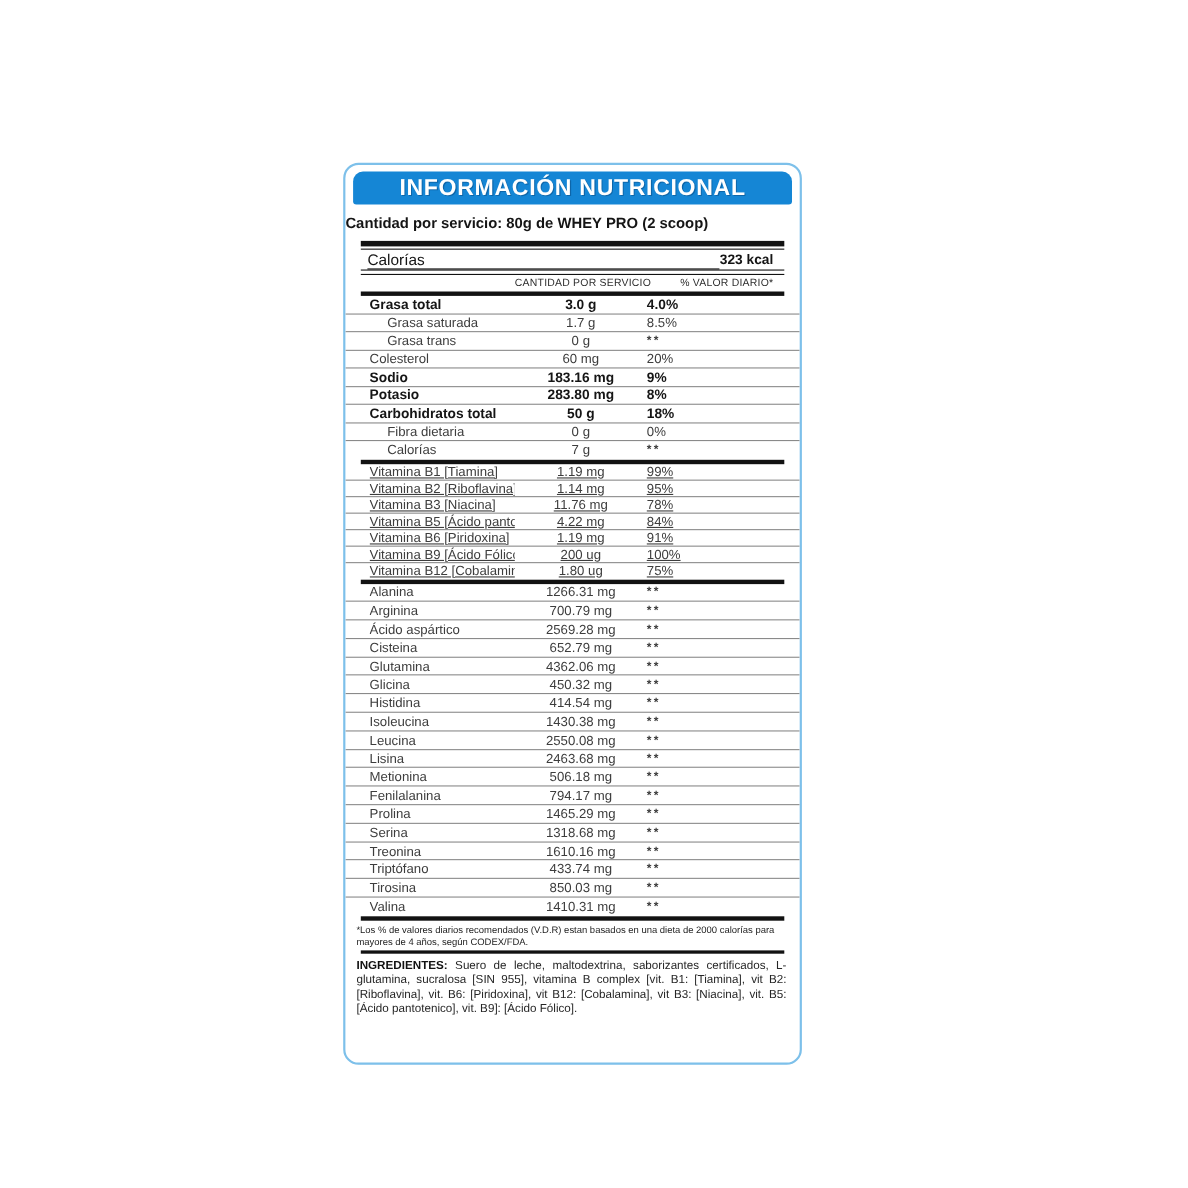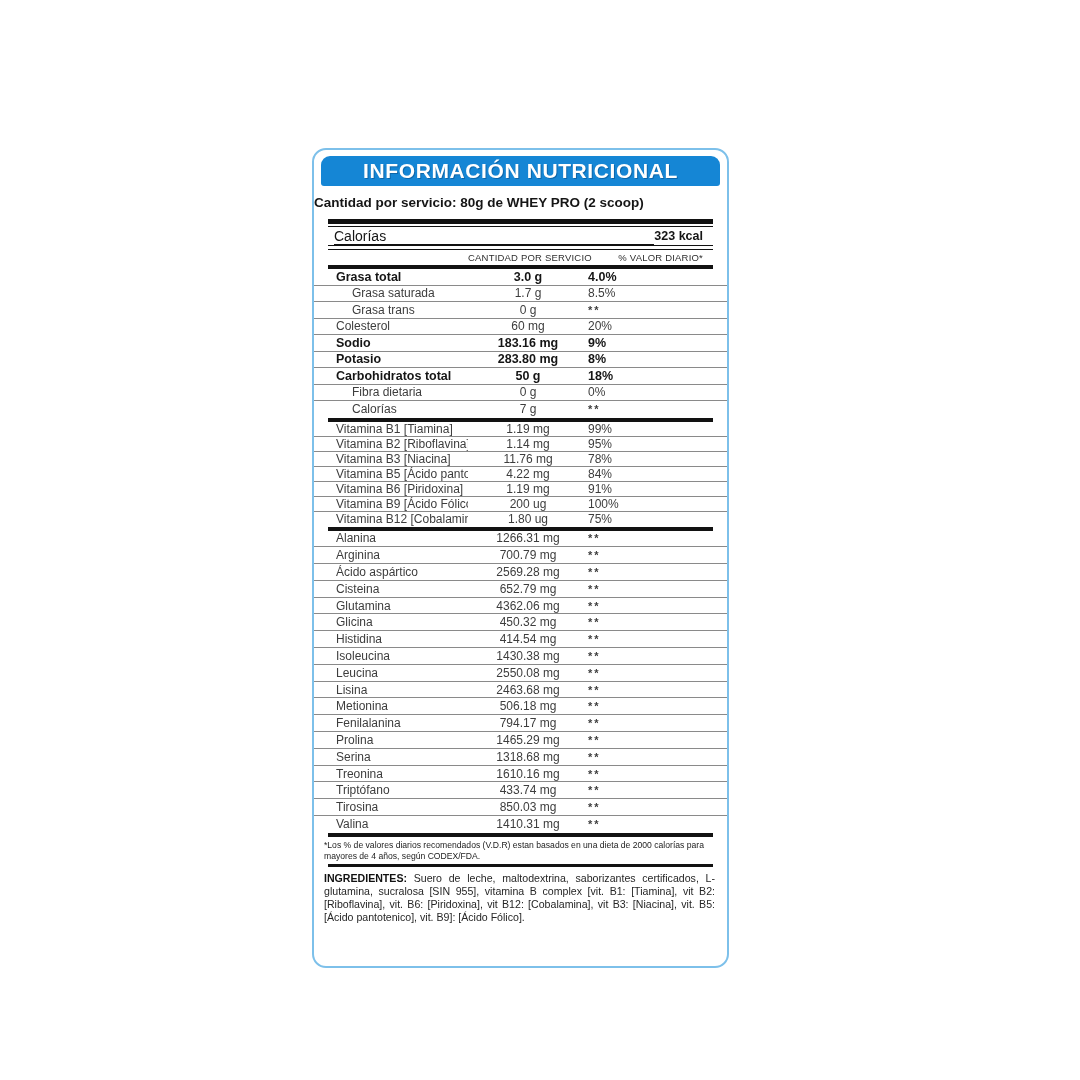--- a/index.html
+++ b/index.html
@@ -47,21 +47,21 @@
     display:flex;align-items:center;height:16.5px;padding:0 24px 0 22px;
     border-bottom:1px solid var(--hairline);
     font-size:12px;color:var(--text-gray);
   }
   .row .label{flex:1;white-space:nowrap;overflow:hidden;}
   .row .amount{width:120px;text-align:center;white-space:nowrap;}
   .row .dv{width:115px;white-space:nowrap;}
   .row.bold{font-weight:700;color:var(--text-dark);font-size:12.5px;}
   .row.indent .label{padding-left:16px;}
   .row .dv.stars{letter-spacing:2px;font-weight:700;font-size:11px;}
-  [data-rows="vitamins"] .row{height:15px;}
+  [data-rows="vitamins"] .row{height:15px;text-decoration:underline;}
   [data-rows="amino_acids"] .row{height:16.8px;padding-left:22px;}
   [data-rows] > .row:last-child{border-bottom:none;}
 
   .footnote{
     margin:3px 14px 2px 10px;font-size:8.6px;line-height:1.3;color:#1c1c1c;
   }
   .ingredients{
     margin:5px 12px 0 10px;font-size:10.6px;line-height:1.22;color:#262626;text-align:justify;
   }
   .ingredients .ing-label{font-weight:700;color:#111;}

